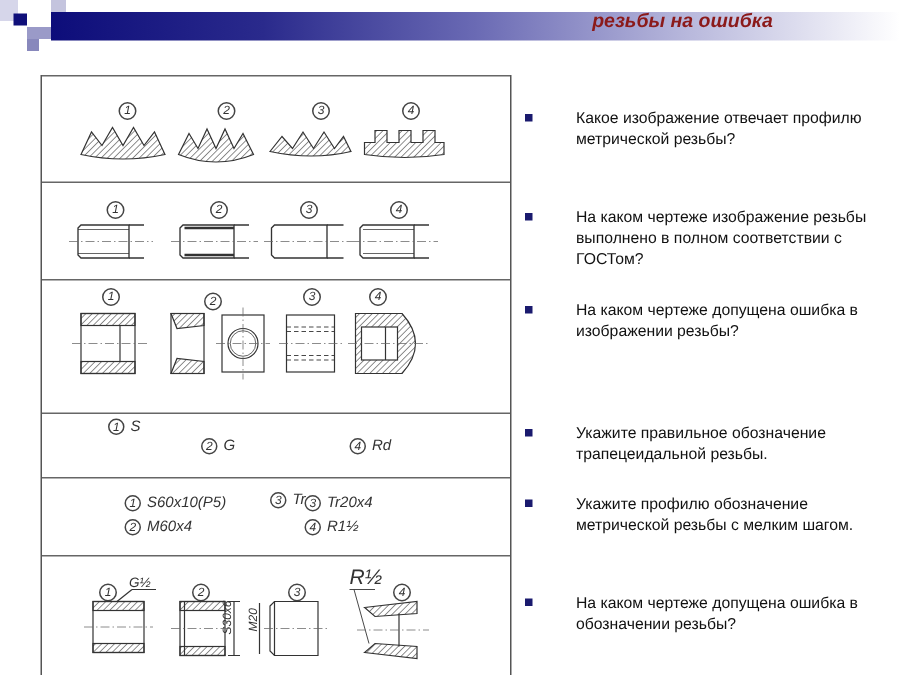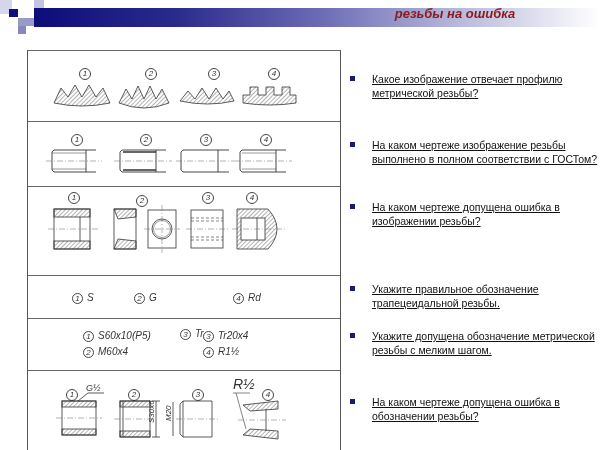--- a/index.html
+++ b/index.html
@@ -39,21 +39,21 @@
       font-size: 8px; line-height: 10px; text-align: center; font-style: italic; color: #333; background: #fff;
     }
 
     
     .q {
       position: absolute; left: 350px; width: 250px; font-size: 10.5px; line-height: 14px; color: #111;
     }
     .q .bullet {
       position: absolute; left: 0; top: 4px; width: 5px; height: 5px; background: #1a1a6e;
     }
-    .q .txt { display: block; margin-left: 22px; text-decoration: underline; }
+    .q .txt { display: block; margin-left: 34px; }
   </style>
 </head>
 <body>
 
 <div class="deco-sq" style="left:0;top:0;width:12px;height:14px;background:#d6d6ea;"></div>
 <div class="deco-sq" style="left:34px;top:0;width:10px;height:8px;background:#c4c4de;"></div>
 <div class="deco-sq" style="left:9px;top:9px;width:9px;height:8px;background:#10107a;"></div>
 <div class="hdr-bar"></div>
 <div class="deco-sq" style="left:18px;top:18px;width:16px;height:8px;background:#9a9ac8;"></div>
 <div class="deco-sq" style="left:18px;top:26px;width:8px;height:8px;background:#8888bc;"></div>
@@ -147,21 +147,21 @@
         <line x1="20" y1="42" x2="70" y2="42"></line>
           <line x1="116" y1="42" x2="152" y2="42"></line>
           <line x1="134" y1="18" x2="134" y2="66"></line>
         <line x1="158" y1="42" x2="200" y2="42"></line>
           <line x1="204" y1="42" x2="258" y2="42"></line>
       </g>
     </svg>
   </div>
 
   <div class="row" style="top:225px;height:43px;">
-    <div class="lbl" style="left:44px;top:16px;"><span class="num">1</span><span>S</span></div>
+    <div class="lbl" style="left:44px;top:3px;"><span class="num">1</span><span>S</span></div>
     <div class="lbl" style="left:106px;top:16px;"><span class="num">2</span><span>G</span></div>
     <div class="lbl" style="left:152px;top:16px;margin-top:36px;"><span class="num">3</span><span>Tr</span></div>
     <div class="lbl" style="left:205px;top:16px;"><span class="num">4</span><span>Rd</span></div>
   </div>
 
   <div class="row" style="top:268px;height:52px;">
     <div class="lbl" style="left:55px;top:11px;"><span class="num">1</span><span>S60x10(P5)</span></div>
     <div class="lbl" style="left:55px;top:27px;"><span class="num">2</span><span>M60x4</span></div>
     <div class="lbl" style="left:175px;top:11px;"><span class="num">3</span><span>Tr20x4</span></div>
     <div class="lbl" style="left:175px;top:27px;"><span class="num">4</span><span>R1½</span></div>
@@ -220,18 +220,18 @@
 <div class="q" style="top:200px;">
   <span class="bullet"></span>
   <span class="txt">На каком чертеже допущена ошибка в изображении резьбы?</span>
 </div>
 <div class="q" style="top:282px;">
   <span class="bullet"></span>
   <span class="txt">Укажите правильное обозначение трапецеидальной резьбы.</span>
 </div>
 <div class="q" style="top:329px;">
   <span class="bullet"></span>
-  <span class="txt">Укажите допущена  обозначение метрической резьбы с мелким шагом.</span>
+  <span class="txt">Укажите профилю  обозначение метрической резьбы с мелким шагом.</span>
 </div>
 <div class="q" style="top:395px;">
   <span class="bullet"></span>
   <span class="txt">На каком чертеже допущена ошибка в обозначении резьбы?</span>
 </div>
 
 </body></html>

